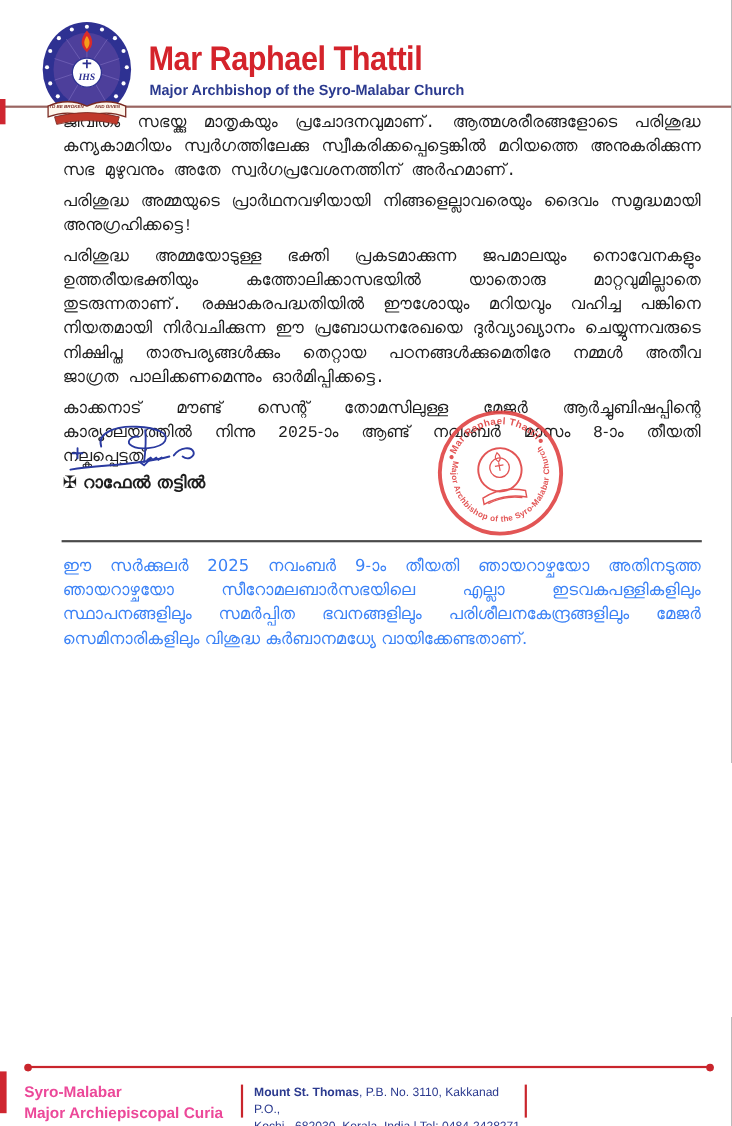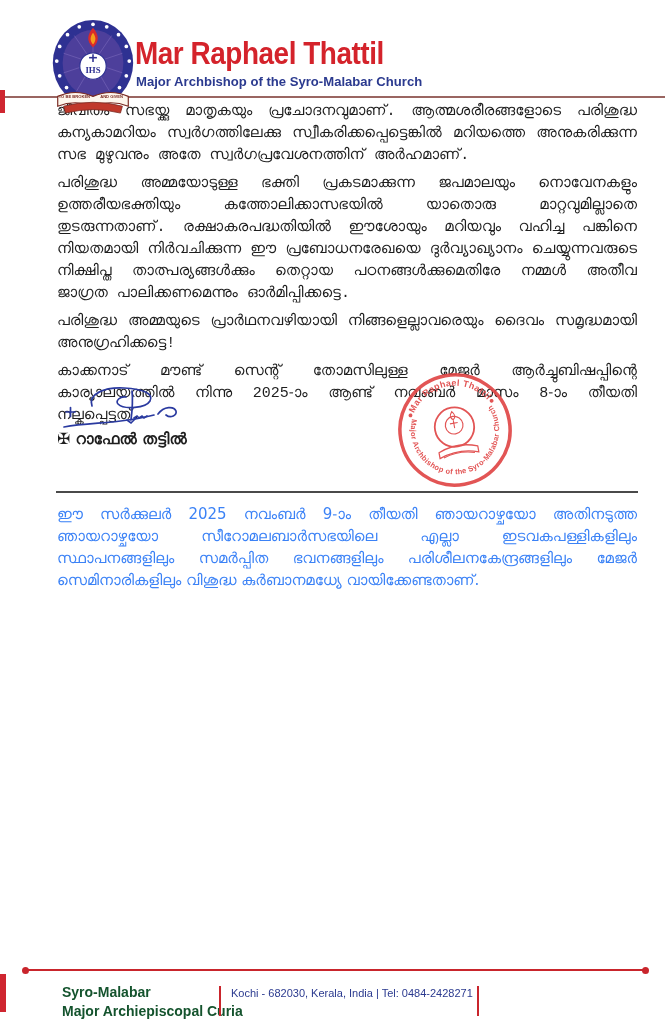--- a/index.html
+++ b/index.html
@@ -4,21 +4,21 @@
 <style>
   html,body{margin:0;padding:0;background:#888;}
   .page{
     position:relative;width:665px;height:1024px;background:#ffffff;
     margin:0 auto;overflow:hidden;
     font-family:"Liberation Sans","DejaVu Sans",sans-serif;
   }
   
   .hdr-rule{position:absolute;left:0;top:96px;width:665px;height:2px;background:#9a6561;z-index:1;}
   .hdr-tab{position:absolute;left:0;top:90px;width:5px;height:23px;background:#cf2630;z-index:2;}
-  .logo{position:absolute;left:43px;top:18px;width:100px;height:98px;z-index:3;}
+  .logo{position:absolute;left:29px;top:18px;width:100px;height:98px;z-index:3;font-style:italic;}
   .hdr-title{
     position:absolute;left:135px;top:36px;font-size:31px;font-weight:bold;color:#d4232b;
     letter-spacing:-0.5px;transform:scaleX(0.9);transform-origin:left center;white-space:nowrap;
   }
   .hdr-sub{
     position:absolute;left:136px;top:74px;font-size:13.5px;font-weight:bold;color:#2b3a8f;
     transform:scaleX(0.97);transform-origin:left center;white-space:nowrap;
   }
   
   .body-text{
@@ -37,21 +37,21 @@
   .divider{position:absolute;left:56px;top:491px;width:582px;height:2px;background:#4a4a4a;}
   .notice{
     position:absolute;left:57px;top:503px;width:580px;
     font-family:"DejaVu Sans",sans-serif;font-size:15px;line-height:22px;color:#3b82f6;text-align:justify;
   }
   
   .ftr-line{position:absolute;left:25px;top:969px;width:621px;height:2px;background:#c9252c;}
   .ftr-dot{position:absolute;top:966.5px;width:7px;height:7px;border-radius:50%;background:#c9252c;}
   .ftr-dot.l{left:22px;} .ftr-dot.r{left:642px;}
   .ftr-tab{position:absolute;left:0;top:974px;width:6px;height:38px;background:#cf2630;}
-  .ftr-org{position:absolute;left:22px;top:983px;font-size:14px;font-weight:bold;color:#14532d;line-height:19px;margin-left:40px;}
+  .ftr-org{position:absolute;left:22px;top:983px;font-size:14px;font-weight:bold;color:#ec4899;line-height:19px;}
   .ftr-div{position:absolute;width:2px;height:30px;top:986px;background:#c9252c;}
   .ftr-div.one{left:219px;} .ftr-div.two{left:477px;}
   .ftr-addr{position:absolute;left:231px;top:986px;width:242px;font-size:11px;color:#2b3a8f;line-height:15.5px;}
   .ftr-contact{position:absolute;left:489px;top:986px;width:170px;font-size:10.5px;color:#2b3a8f;line-height:15.5px;}
   .b{font-weight:bold;}
 </style>
 </head>
 <body>
 
 <div class="page">
@@ -110,22 +110,22 @@
         <text x="69" y="81.5" text-anchor="middle" font-size="4.2" fill="#7a2a22" font-weight="bold">AND GIVEN</text>
       </g>
     </svg>
   </div>
 
   <div class="hdr-title">Mar Raphael Thattil</div>
   <div class="hdr-sub">Major Archbishop of the Syro-Malabar Church</div>
 
   <div class="body-text">
     <p>ജീവിതം സഭയ്ക്കു മാതൃകയും പ്രചോദനവുമാണ്. ആത്മശരീരങ്ങളോടെ പരിശുദ്ധ കന്യകാമറിയം സ്വർഗത്തിലേക്കു സ്വീകരിക്കപ്പെട്ടെങ്കിൽ മറിയത്തെ അനുകരിക്കുന്ന സഭ മുഴുവനും അതേ സ്വർഗപ്രവേശനത്തിന് അർഹമാണ്.</p>
+    <p>പരിശുദ്ധ അമ്മയുടെ പ്രാർഥനവഴിയായി നിങ്ങളെല്ലാവരെയും ദൈവം സമൃദ്ധമായി അനുഗ്രഹിക്കട്ടെ!</p>
     <p>പരിശുദ്ധ അമ്മയോടുള്ള ഭക്തി പ്രകടമാക്കുന്ന ജപമാലയും നൊവേനകളും ഉത്തരീയഭക്തിയും കത്തോലിക്കാസഭയിൽ യാതൊരു മാറ്റവുമില്ലാതെ തുടരുന്നതാണ്. രക്ഷാകരപദ്ധതിയിൽ ഈശോയും മറിയവും വഹിച്ച പങ്കിനെ നിയതമായി നിർവചിക്കുന്ന ഈ പ്രബോധനരേഖയെ ദുർവ്യാഖ്യാനം ചെയ്യുന്നവരുടെ നിക്ഷിപ്ത താത്പര്യങ്ങൾക്കും തെറ്റായ പഠനങ്ങൾക്കുമെതിരേ നമ്മൾ അതീവ ജാഗ്രത പാലിക്കണമെന്നും ഓർമിപ്പിക്കട്ടെ.</p>
-    <p>പരിശുദ്ധ അമ്മയുടെ പ്രാർഥനവഴിയായി നിങ്ങളെല്ലാവരെയും ദൈവം സമൃദ്ധമായി അനുഗ്രഹിക്കട്ടെ!</p>
     <p>കാക്കനാട് മൗണ്ട് സെന്റ് തോമസിലുള്ള മേജർ ആർച്ചുബിഷപ്പിന്റെ കാര്യാലയത്തിൽ നിന്നു 2025-ാം ആണ്ട് നവംബർ മാസം 8-ാം തീയതി നല്കപ്പെട്ടത്.</p>
   </div>
 
   <svg class="sig-svg" width="150" height="48" viewBox="0 0 150 48">
     <g fill="none" stroke="#2a3aa0" stroke-width="1.7" stroke-linecap="round">
       <path d="M8 28 h9 M12.5 23.5 v9"></path>
       <path d="M34 22 C30 10 46 3 66 4 C86 5 96 10 92 17 C88 24 66 26 60 20 C57 17 62 12 68 13"></path>
       <path d="M74 7 C75 16 74 28 73 36"></path>
       <path d="M69 36 l4 3 l4 -4"></path>
       <path d="M6 43 C34 38 62 40 96 31"></path>
@@ -169,19 +169,20 @@
   <div class="ftr-tab"></div>
 
   <div class="ftr-org">
     <div>Syro-Malabar</div>
     <div>Major Archiepiscopal Curia</div>
   </div>
 
   <div class="ftr-div one"></div>
 
   <div class="ftr-addr">
+    <div><span class="b">Mount St. Thomas</span><span>, P.B. No. 3110, Kakkanad P.O.,</span></div>
     <div>Kochi - 682030, Kerala, India  |  Tel: 0484-2428271</div>
   </div>
 
   <div class="ftr-div two"></div>
 
 
 </div>
 
 </body></html>

